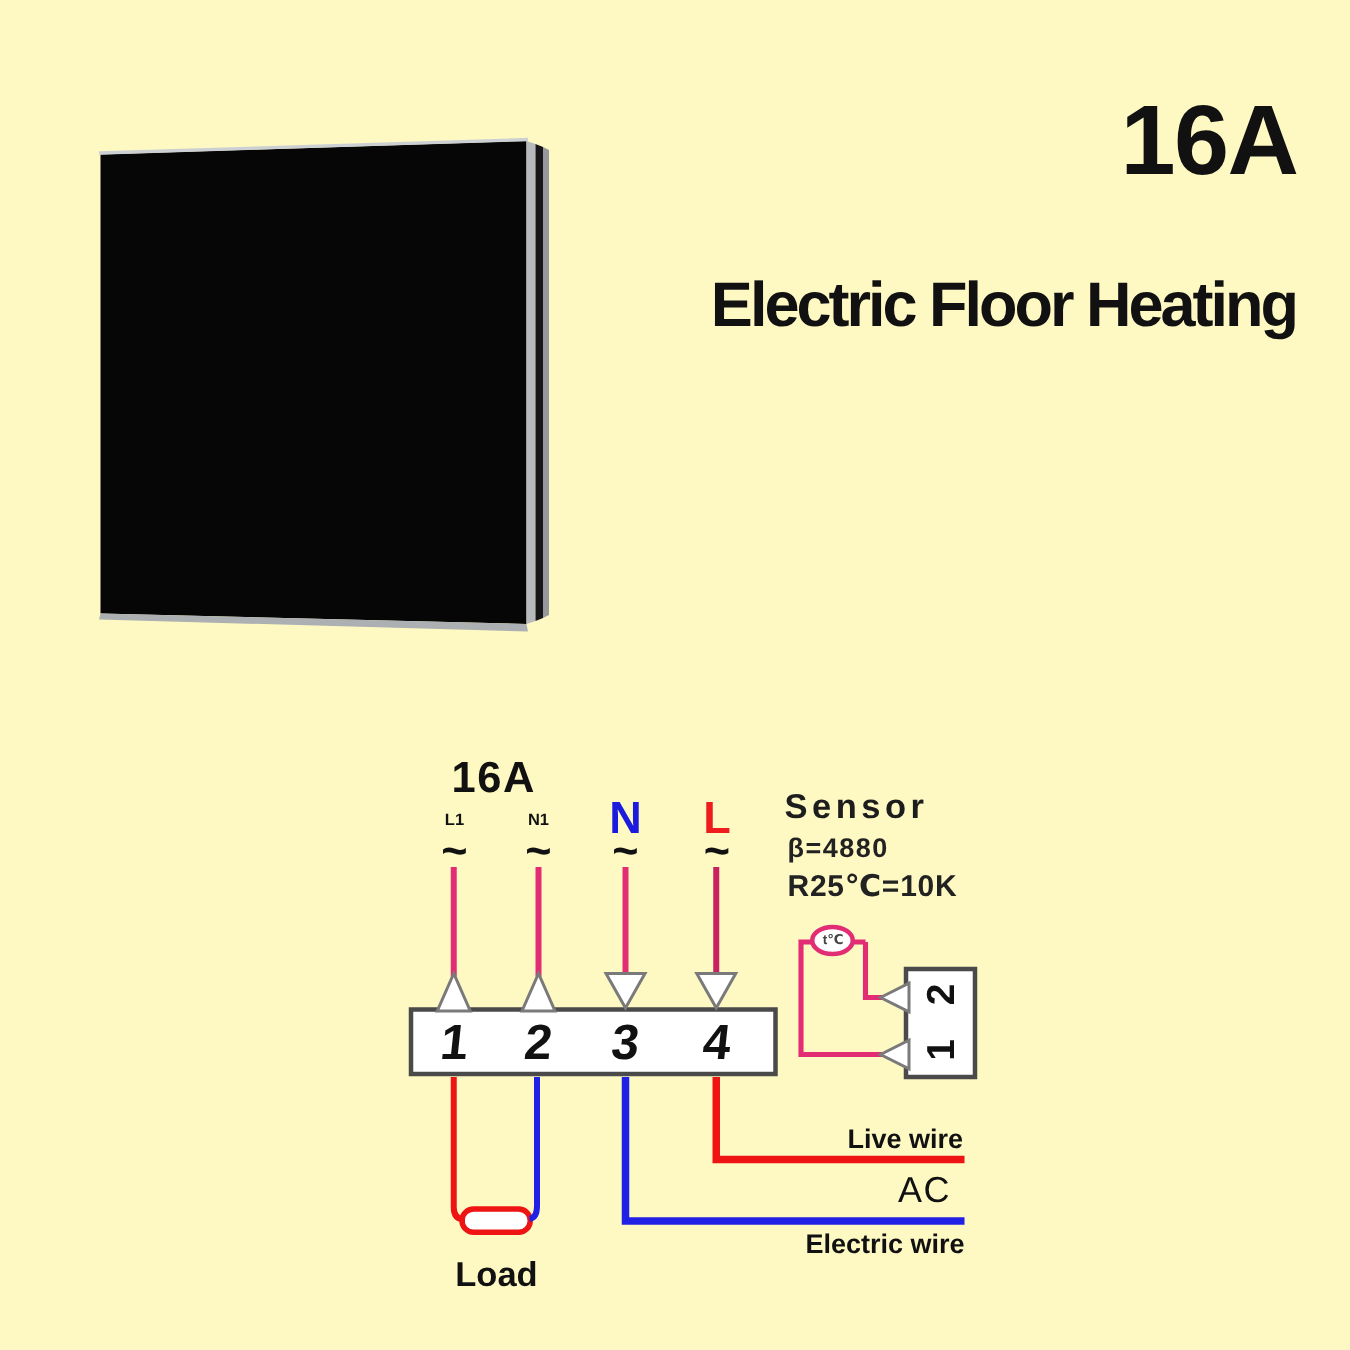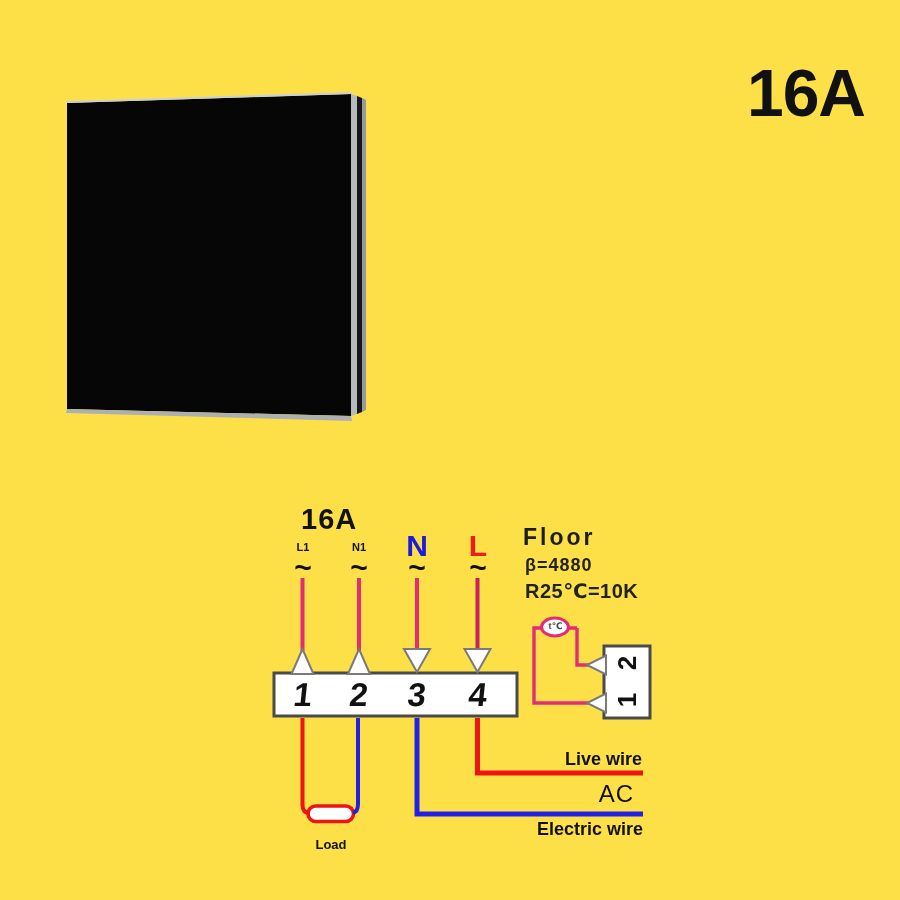--- a/index.html
+++ b/index.html
@@ -1,17 +1,17 @@
 <!DOCTYPE html>
 <html style="--panel_color: #060607; --edge_color: #b7babd; --wire_pink: #e22d75; --wire_pink_dark: #c7215f; --live_red: #ee1414; --neutral_blue: #2121e6; --label_blue: #1b1bdd; --label_red: #ee1c1c; --text_dark: #111111; --outline_gray: #4a4a4a; --arrow_gray: #7a7a7a;"><head>
 <meta charset="utf-8">
 <style>
   html,body{margin:0;padding:0;background:#ffffff;}
   .canvas{
-    position:relative;width:900px;height:900px;background:#fde047;overflow:hidden;
+    position:relative;width:900px;height:900px;background:#fef9c3;overflow:hidden;
     font-family:"Liberation Sans","DejaVu Sans",sans-serif;color:var(--text_dark,#111);
   }
   .art{position:absolute;left:0;top:0;}
   .t{position:absolute;white-space:nowrap;line-height:1;color:var(--text_dark,#111);}
   .ctr{text-align:center;}
   
   .big-rating{right:35px;top:60px;font-size:66px;font-weight:900;letter-spacing:-1px;}
   .title{right:36px;top:182px;font-size:42px;font-weight:800;letter-spacing:-2px;}
   .subtitle{right:36px;top:255px;font-size:29px;font-weight:400;letter-spacing:1px;color:#161616;}
   
@@ -24,21 +24,21 @@
   .tilde{width:60px;top:553px;font-size:30px;font-weight:700;}
   .term{width:40px;top:678px;font-size:33px;font-weight:600;transform:skewX(-6deg);}
   .tm1{left:283px;} .tm2{left:339px;} .tm3{left:397px;} .tm4{left:458px;}
   .sensor-title{left:523px;top:526px;font-size:23px;font-weight:700;letter-spacing:3px;color:#1d1d1d;}
   .sensor-beta{left:525px;top:556px;font-size:18px;font-weight:700;letter-spacing:1px;color:#222;}
   .sensor-r25{left:525px;top:581px;font-size:20px;font-weight:700;letter-spacing:.5px;color:#222;}
   .probe-label{left:542px;top:622px;width:27px;font-size:9px;font-weight:700;color:#444;text-align:center;}
   .sbox{width:30px;height:30px;display:flex;align-items:center;justify-content:center;
         font-size:26px;font-weight:700;transform:rotate(-90deg);}
   .sb2{left:612px;top:648px;} .sb1{left:612px;top:685px;}
-  .load-label{left:300px;top:838px;width:62px;font-size:13px;font-weight:700;}
+  .load-label{left:300px;top:838px;width:62px;font-size:23px;font-weight:700;}
   .live-label{right:258px;top:750px;font-size:18px;font-weight:700;}
   .ac-label{right:266px;top:782px;font-size:24px;font-weight:400;letter-spacing:1px;}
   .neutral-label{right:257px;top:820px;font-size:18px;font-weight:700;}
   
   .face{fill:var(--panel_color,#060607);}
   .hl{stroke:#cdd0d3;stroke-width:2.2;fill:none;}
   .side-silver{fill:var(--edge_color,#b7babd);}
   .side-dark{fill:#17171a;}
   .side-gray{fill:#96999c;}
   .bottom-silver{fill:#adb0b3;}
@@ -93,38 +93,39 @@
       <path class="pinkloop" d="M577,628 L534,628 L534,703 L588,703"></path>
       <path class="pinkloop" d="M577,628 L577,665 L589,665"></path>
       <ellipse class="probe" cx="555" cy="627" rx="13.5" ry="9"></ellipse>
       <rect class="box" x="604" y="646" width="46" height="72"></rect>
       <polygon class="arrow" points="587,665 606,655.5 606,674.5"></polygon>
       <polygon class="arrow" points="587,703 606,693.5 606,712.5"></polygon>
     </g>
   </svg>
 
   <div class="t big-rating">16A</div>
+  <div class="t title">Electric Floor Heating</div>
 
   <div class="t diag-rating">16A</div>
 
   <div class="t ctr wl wl-s wl1">L1</div>
   <div class="t ctr wl wl-s wl2">N1</div>
   <div class="t ctr wl wl-b wl3 c-blue">N</div>
   <div class="t ctr wl wl-b wl4 c-red">L</div>
   <div class="t ctr tilde wl1">~</div>
   <div class="t ctr tilde wl2">~</div>
   <div class="t ctr tilde wl3">~</div>
   <div class="t ctr tilde wl4">~</div>
 
   <div class="t ctr term tm1">1</div>
   <div class="t ctr term tm2">2</div>
   <div class="t ctr term tm3">3</div>
   <div class="t ctr term tm4">4</div>
 
-  <div class="t sensor-title">Floor</div>
+  <div class="t sensor-title">Sensor</div>
   <div class="t sensor-beta">β=4880</div>
   <div class="t sensor-r25">R25℃=10K</div>
   <div class="t probe-label">t℃</div>
   <div class="t sbox sb2">2</div>
   <div class="t sbox sb1">1</div>
 
   <div class="t ctr load-label">Load</div>
   <div class="t live-label">Live wire</div>
   <div class="t ac-label">AC</div>
   <div class="t neutral-label">Electric wire</div>

